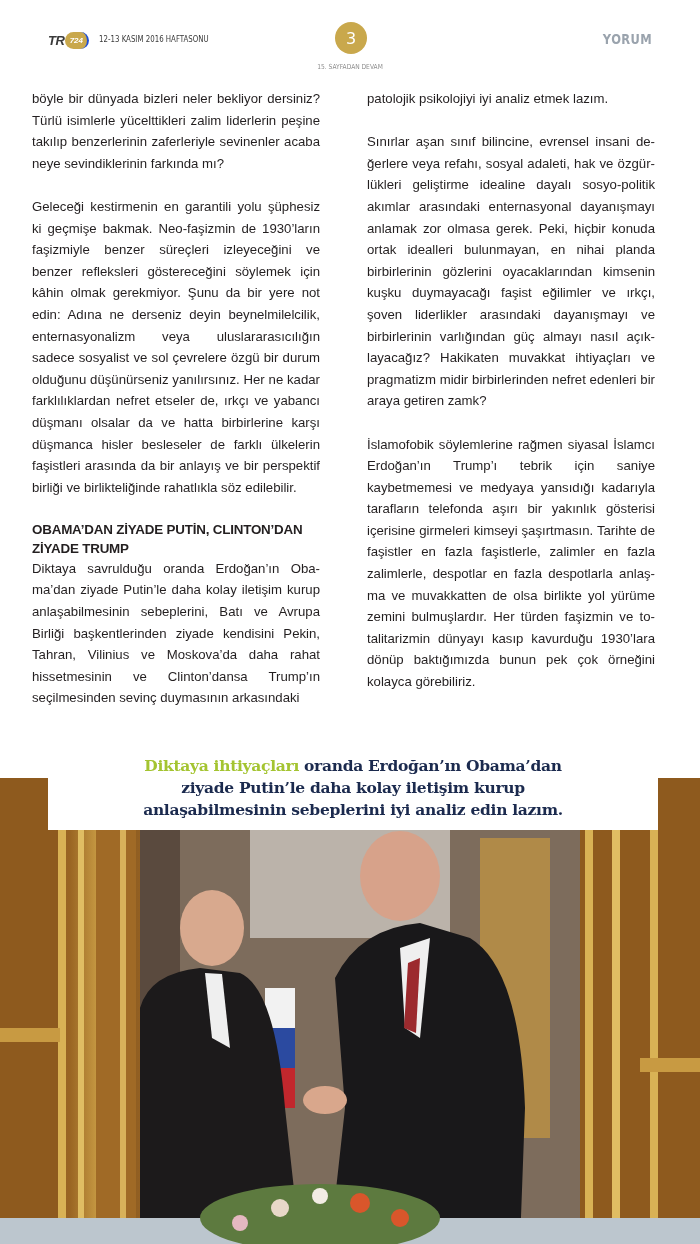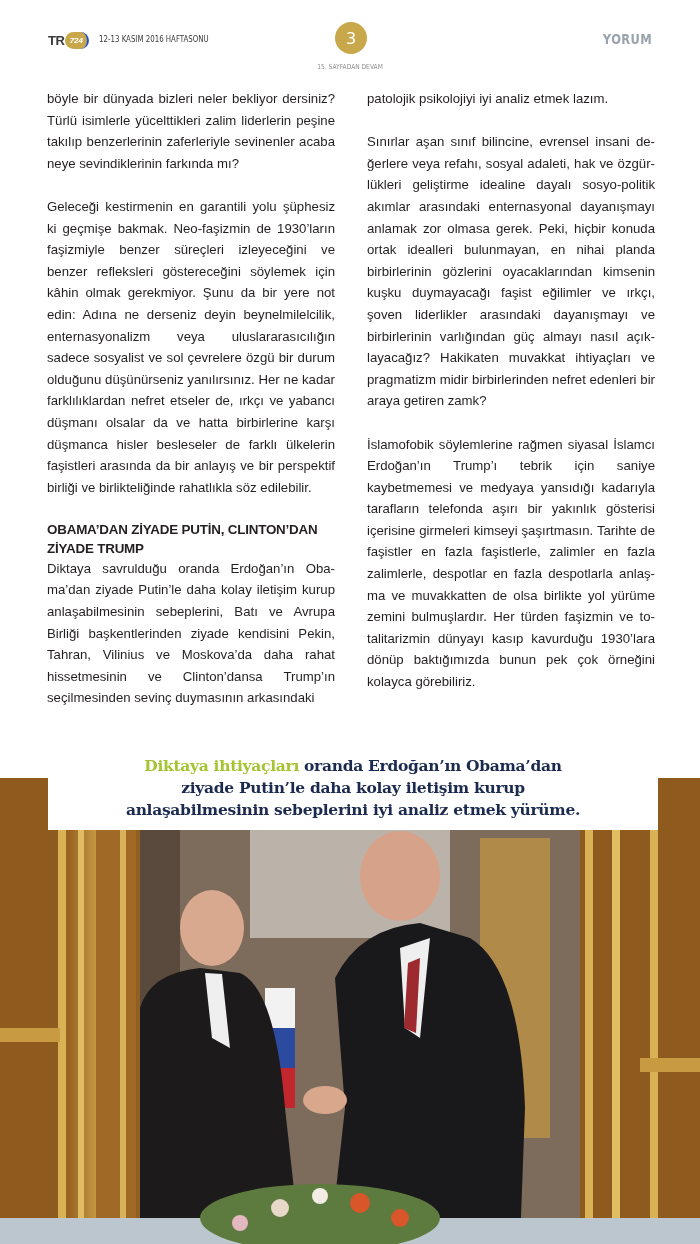--- a/index.html
+++ b/index.html
@@ -5,21 +5,21 @@
     html, body { margin: 0; padding: 0; }
     body {
       width: 700px; height: 1244px; overflow: hidden; position: relative;
       background: #ffffff;
       font-family: "Liberation Sans", sans-serif;
       color: #231f20;
     }
     
     .header { position: absolute; left: 0; top: 0; width: 700px; height: 80px; }
     .logo { position: absolute; left: 48px; top: 30px; height: 20px; display: flex; align-items: center; }
-    .logo-tr { font-family: "Liberation Sans", sans-serif; font-weight: bold; font-size: 13px; color: #3a3a3a; letter-spacing: -0.5px; }
+    .logo-tr { font-family: "Liberation Sans", sans-serif; font-weight: bold; font-style: italic; font-size: 13px; color: #3a3a3a; letter-spacing: -0.5px; }
     .logo-badge {
       display: inline-flex; align-items: center; justify-content: center;
       width: 22px; height: 17px; border-radius: 9px; background: #c9a84c;
       color: #fff; font-size: 8px; font-weight: bold; font-style: italic; margin-left: 1px;
       border-right: 2px solid #1d4ed8;
     }
     .issue-date {
       position: absolute; left: 99px; top: 34px;
       font-family: "DejaVu Sans", sans-serif; font-size: 9px; letter-spacing: 0px;
       color: #3a3a3a; transform: scaleX(0.78); transform-origin: left center; white-space: nowrap;
@@ -39,21 +39,21 @@
       font-family: "DejaVu Sans", sans-serif; font-weight: bold; font-size: 14px;
       color: #9aa3ad; letter-spacing: 0.5px; transform: scaleX(0.82); transform-origin: right center;
     }
 
     
     .col {
       position: absolute; top: 88px; width: 288px;
       font-family: "Liberation Sans", sans-serif; font-size: 13.2px; line-height: 21.6px;
       color: #231f20; text-align: justify; hyphens: manual;
     }
-    .col-left { left: 47px; }
+    .col-left { left: 32px; }
     .col-right { left: 367px; }
     .col p { margin: 0 0 21.6px 0; }
     .col p.tight { margin-bottom: 0; }
     .col h3 {
       margin: 0; font-family: "Liberation Sans", sans-serif; font-weight: bold;
       font-size: 13.4px; line-height: 19px; letter-spacing: -0.2px; color: #231f20; text-align: left;
     }
 
     
     .photo {
@@ -143,15 +143,15 @@
     <circle cx="400" cy="440" r="9" fill="#d9562b"></circle>
     <circle cx="240" cy="445" r="8" fill="#e4b8c0"></circle>
     <circle cx="320" cy="418" r="8" fill="#f2ece4"></circle>
   </svg>
 </div>
 
 <div class="quote-box">
   <div class="quote-text">
     <span class="hl">Diktaya ihtiyaçları</span><span> oranda Erdoğan’ın Obama’dan</span><br>
     <span>ziyade Putin’le daha kolay iletişim kurup</span><br>
-    <span>anlaşabilmesinin sebeplerini iyi analiz etmek yürüme.</span>
+    <span>anlaşabilmesinin sebeplerini iyi analiz edin lazım.</span>
   </div>
 </div>
 
 </body></html>

